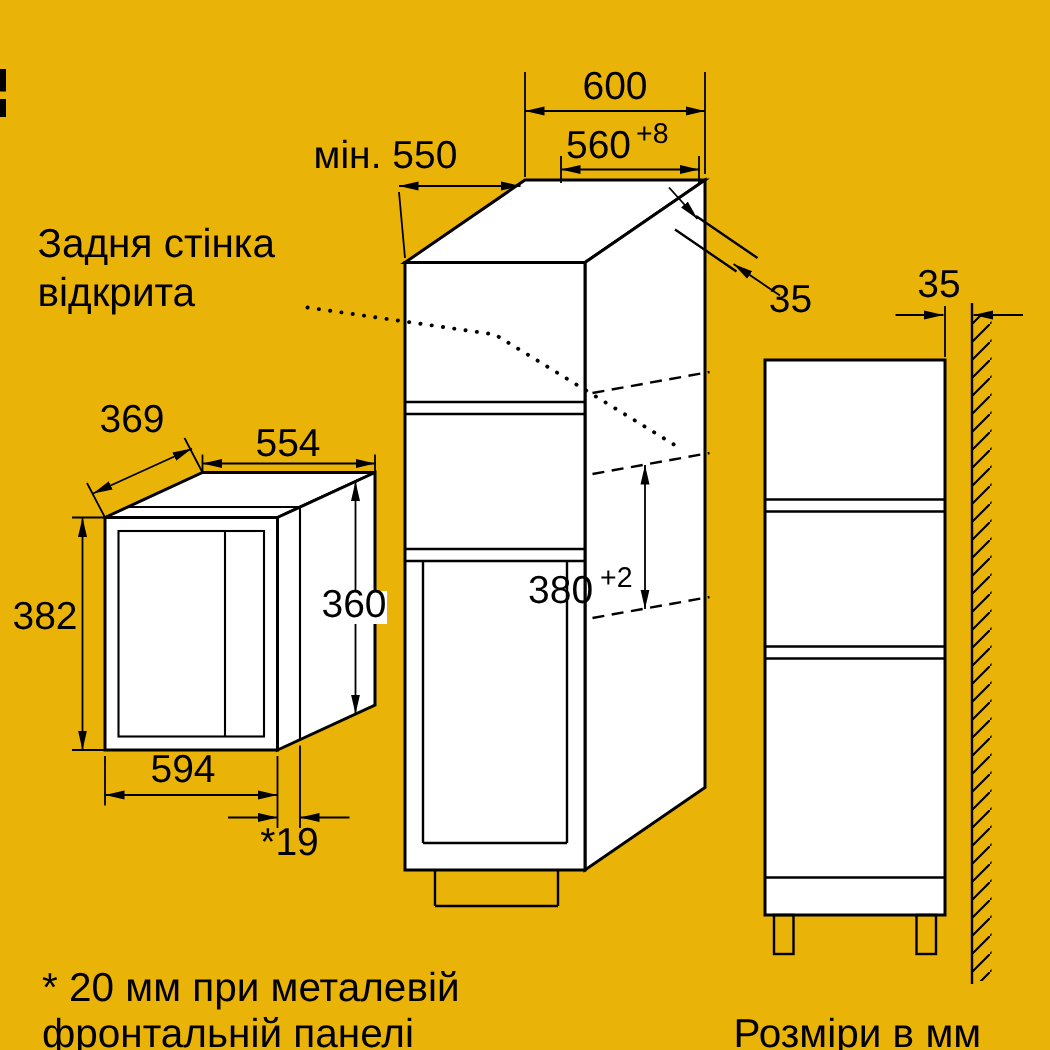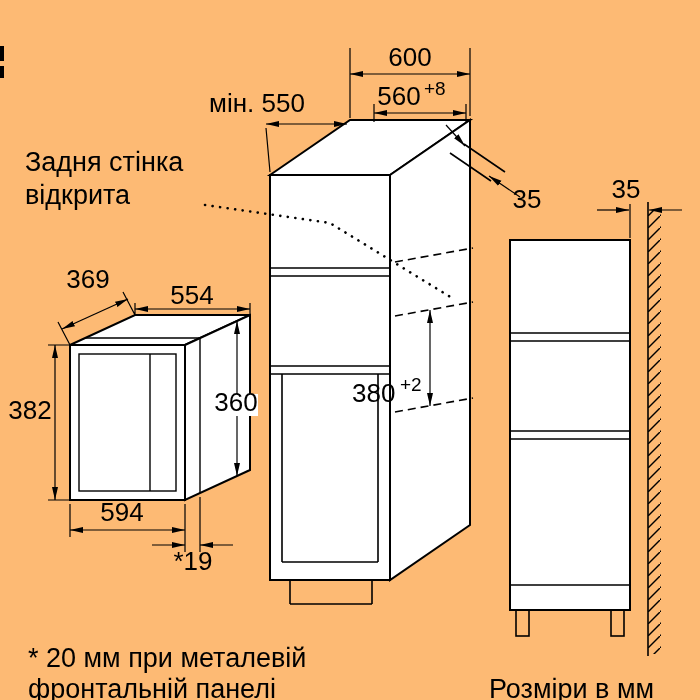--- a/index.html
+++ b/index.html
@@ -1,16 +1,16 @@
 <!DOCTYPE html>
 <html><head>
 <meta charset="utf-8">
 <style>
   html,body { margin:0; padding:0; background:#fff; }
-  .stage { width:700px; height:700px; position:relative; background:#fdba74; overflow:hidden; }
+  .stage { width:700px; height:700px; position:relative; background:#eab308; overflow:hidden; }
   svg { position:absolute; left:0; top:0; }
   .outline { fill:#ffffff; stroke:#000; stroke-width:2; stroke-linejoin:miter; }
   .detail  { fill:none; stroke:#000; stroke-width:1.6; }
   .thin    { fill:none; stroke:#000; stroke-width:1.4; }
   .dashedl { fill:none; stroke:#000; stroke-width:1.6; stroke-dasharray:8 5; }
   .ext     { fill:none; stroke:#000; stroke-width:1.2; }
   .dim     { fill:none; stroke:#000; stroke-width:1.2; }
   .dotlead { fill:none; stroke:#000; stroke-width:2.6; stroke-dasharray:0.1 7.5; stroke-linecap:round; }
   .dimtext { font:26px "Liberation Sans","DejaVu Sans",sans-serif; fill:#000; }
   .suptext { font:19px "Liberation Sans","DejaVu Sans",sans-serif; fill:#000; }

